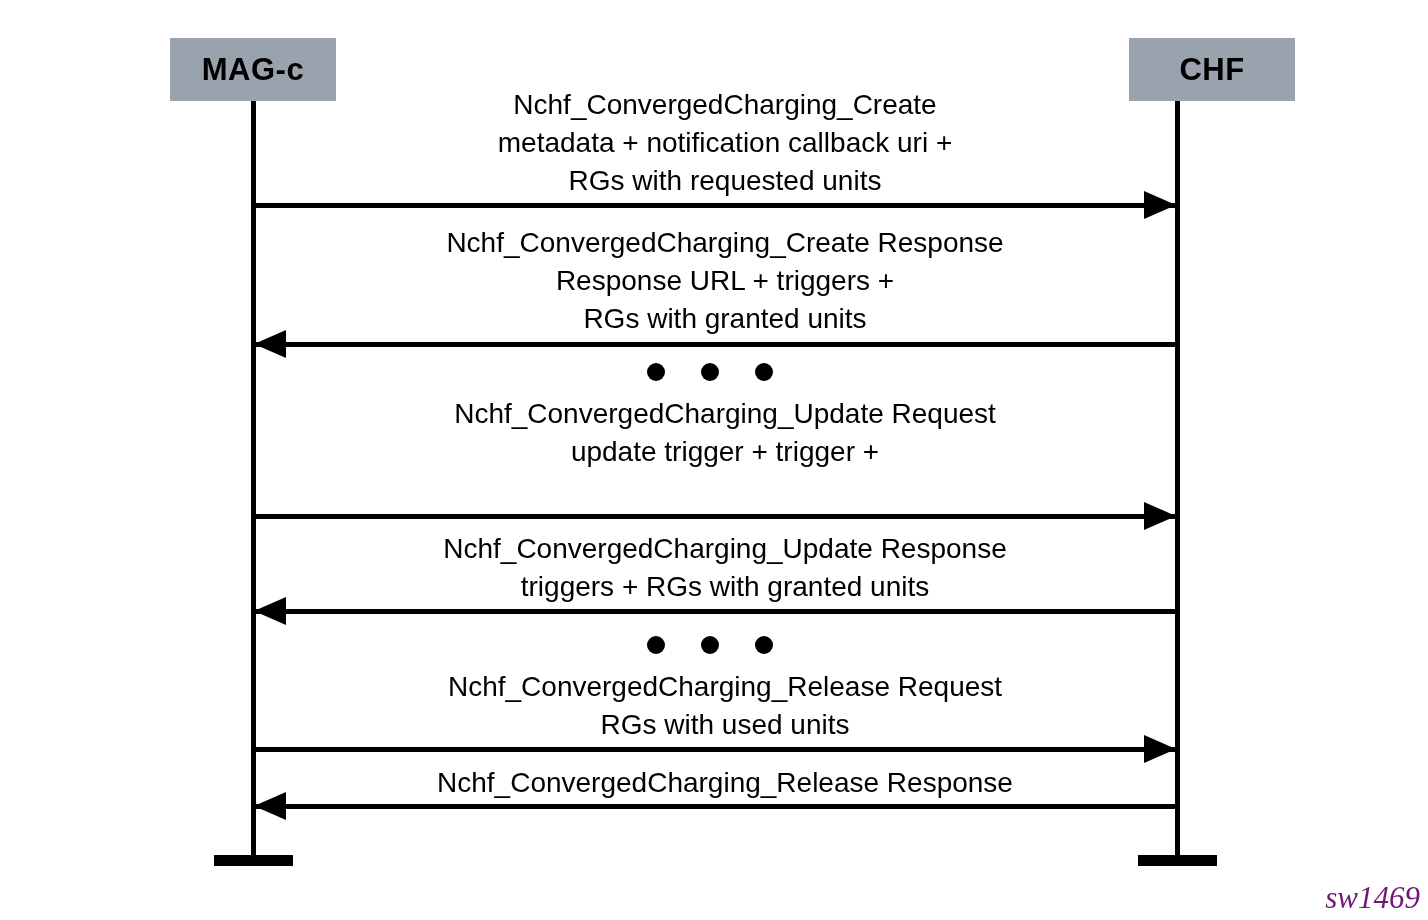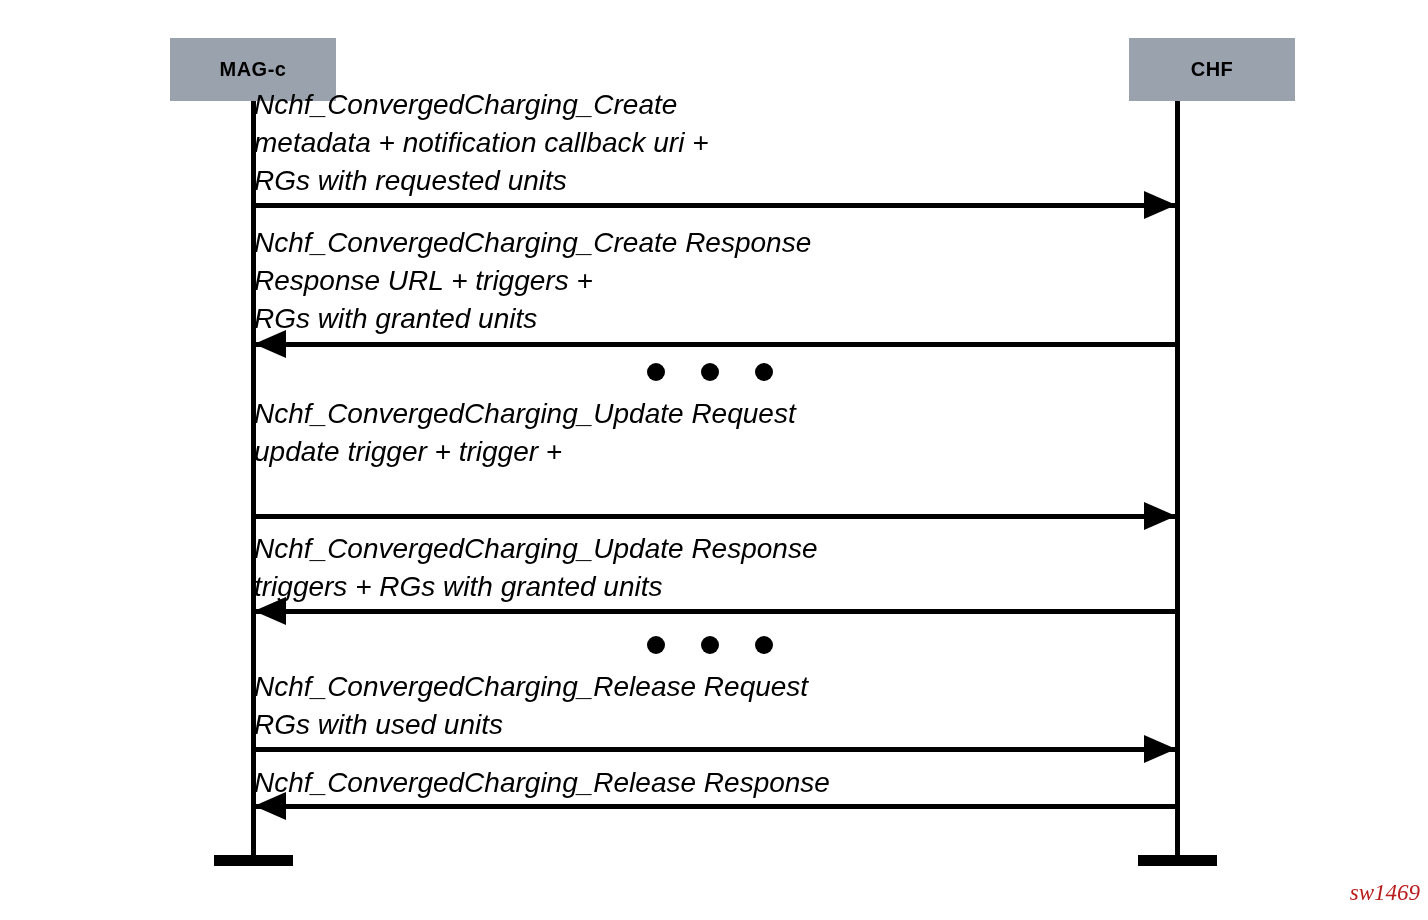--- a/index.html
+++ b/index.html
@@ -13,21 +13,21 @@
     overflow: hidden;
   }
   .actor-box {
     position: absolute;
     width: 166px;
     height: 63px;
     background: #9aa3ad;
     display: flex;
     align-items: center;
     justify-content: center;
-    font-size: 20px;
+    font-size: 31px;
     font-weight: bold;
     color: #000000;
     letter-spacing: 0.5px;
   }
   #actor-left  { left: 170px;  top: 38px; }
   #actor-right { left: 1093px; top: 38px; margin-left: 36px; }
 
   .lifeline {
     position: absolute;
     width: 5px;
@@ -59,28 +59,27 @@
     position: absolute;
     width: 0; height: 0;
     border-top: 14px solid transparent;
     border-bottom: 14px solid transparent;
   }
   .arrow-head.right { left: 1144px; border-left: 32px solid #000000; }
   .arrow-head.left  { left: 254px;  border-right: 32px solid #000000; }
 
   .msg-label {
     position: absolute;
-    left: 254px;
+    left: 264px;
     width: 922px;
-    text-align: left;
+    text-align: center;
     font-size: 28px;
     line-height: 38px;
     color: #000000;
     white-space: nowrap;
-    font-style: italic;
   }
 
   .ellipsis {
     position: absolute;
     left: 647px;
     width: 126px;
     height: 18px;
     display: flex;
     justify-content: space-between;
   }
@@ -89,22 +88,22 @@
     border-radius: 50%;
     background: #000000;
   }
 
   #watermark {
     position: absolute;
     right: 8px;
     top: 880px;
     font-family: "Liberation Serif", serif;
     font-style: italic;
-    font-size: 23px;
-    color: #b91c1c;
+    font-size: 31px;
+    color: #701a75;
   }
 </style>
 </head>
 <body>
 
 <div id="stage">
 
   <div id="actor-left" class="actor-box">
     <span>MAG-c</span>
   </div>

